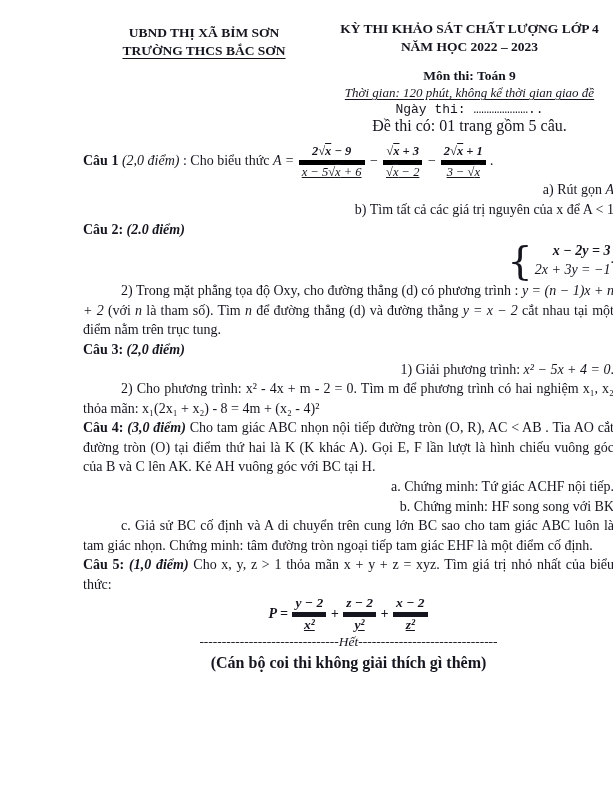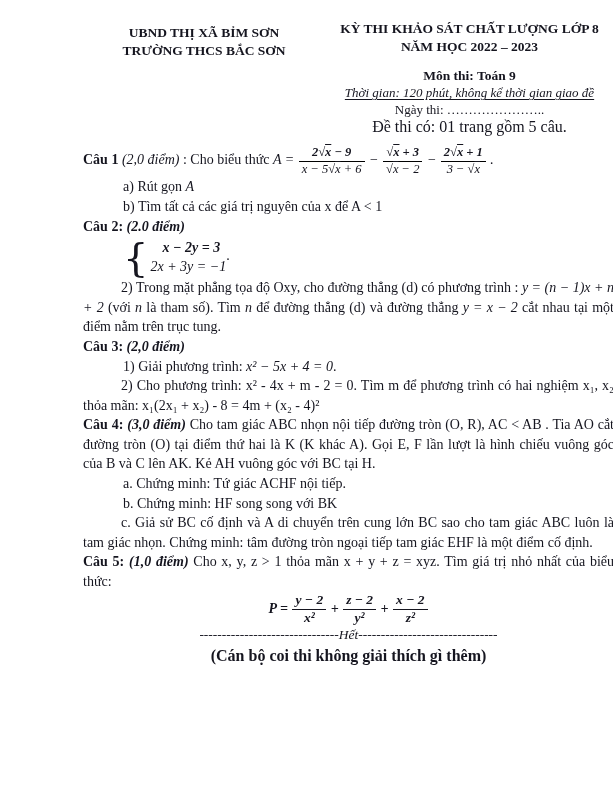--- a/index.html
+++ b/index.html
@@ -11,44 +11,44 @@
     overflow:hidden;
   }
   .page { width:613px; height:728px; padding:20px 36px 0 46px;margin-left:37px; }
 
   
   .header { display:flex; justify-content:space-between; }
   .header-left { flex:0 0 242px; text-align:center; padding-top:4px; }
   .header-right { flex:1; text-align:center; }
   .hl1 { font-weight:bold; font-size:13.5px; line-height:1.35; white-space:nowrap; }
   .hl2 { font-weight:bold; font-size:13.5px; line-height:1.35; white-space:nowrap;
-         text-underline-offset:3px; }
+         text-decoration:underline; text-underline-offset:3px; }
   .hr-title { font-weight:bold; font-size:13.5px; line-height:1.3; white-space:nowrap; }
   .hr-subject { font-weight:bold; font-size:13.5px; margin-top:13px; }
   .hr-time { font-style:italic; font-size:13px; margin-top:1px;
              text-decoration:underline; text-underline-offset:2px; white-space:nowrap; }
-  .hr-date { font-size:13px; margin-top:1px; }
+  .hr-date { font-size:13px; margin-top:1px;font-family:Liberation Mono, monospace; }
   .hr-pages { font-size:16px; }
 
   
   .doc { margin-top:9px; font-size:14px; line-height:1.4; }
   .doc p { margin:0; }
   .qlabel { font-weight:bold; }
   .qpoints { font-weight:bold; font-style:italic; }
   .qpoints-light { font-style:italic; }
   .indent { text-indent:38px; }
-  .pad-item { padding-left:40px; }
+  .pad-item { padding-left:40px;text-align:right; }
   .just { text-align:justify; }
   .math { font-style:italic; }
 
   
   .frac { display:inline-block; vertical-align:middle; text-align:center;
           font-size:12.5px; line-height:1.25; margin:0 1px; }
   .frac .num { display:block; padding:0 3px;font-weight:bold; }
-  .frac .den { display:block; border-top:1px solid #000000; padding:0 3px; }
+  .frac .den { display:block; border-top:5px solid #000000; padding:0 3px;text-decoration:underline; }
   .rad { text-decoration:overline; }
   .fline { white-space:nowrap; }
 
   
   .sysline { margin-top:2px; }
   .system { display:inline-flex; align-items:center; vertical-align:middle; }
   .brace { font-size:40px; font-weight:400; line-height:42px; margin-right:2px;
            font-family:"DejaVu Serif",serif; }
   .sys-eqs { display:inline-flex; flex-direction:column; font-size:14px; }
   .sys-eq1 { padding-left:12px;font-weight:bold; }
@@ -67,21 +67,21 @@
 <body>
 
 <div class="page">
 
   <div class="header">
     <div class="header-left">
       <div class="hl1">UBND THỊ XÃ BỈM SƠN</div>
       <div class="hl2">TRƯỜNG THCS BẮC SƠN</div>
     </div>
     <div class="header-right">
-      <div class="hr-title">KỲ THI KHẢO SÁT CHẤT LƯỢNG LỚP 8</div>
+      <div class="hr-title">KỲ THI KHẢO SÁT CHẤT LƯỢNG LỚP 4</div>
       <div class="hr-title">NĂM HỌC 2022 – 2023</div>
       <div class="hr-subject">Môn thi: Toán 9</div>
       <div class="hr-time">Thời gian: 120 phút, không kể thời gian giao đề</div>
       <div class="hr-date">Ngày thi: …………………..</div>
       <div class="hr-pages">Đề thi có: 01 trang gồm 5 câu.</div>
     </div>
   </div>
 
   <div class="doc">
 

